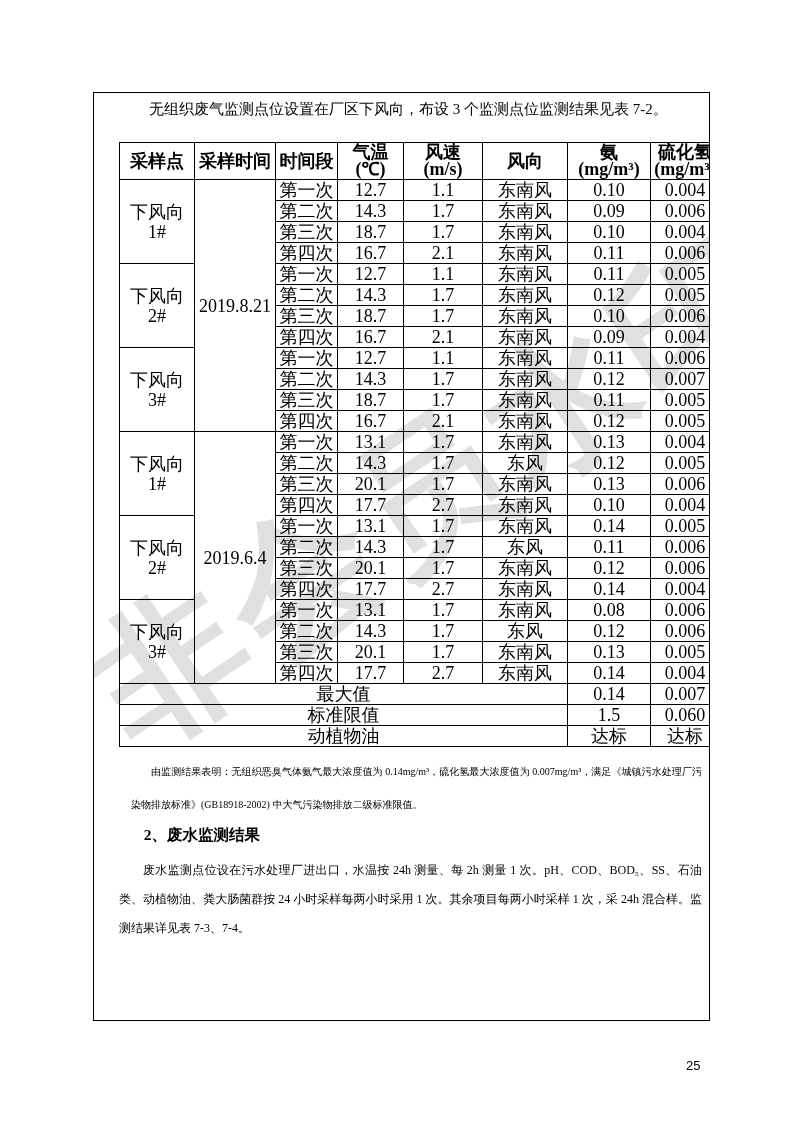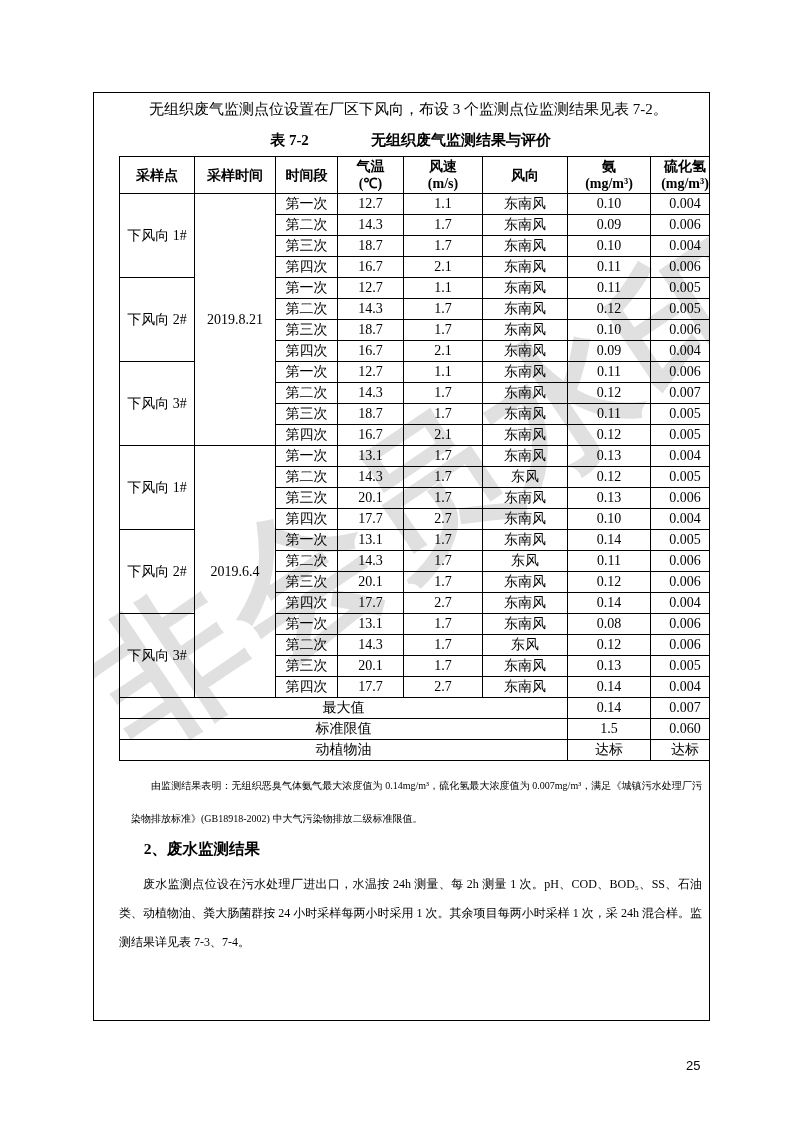--- a/index.html
+++ b/index.html
@@ -32,22 +32,22 @@
     margin:0; font-size:15px; line-height:26px;
     text-indent:2em;
   }
   .table-title {
     margin-top:7px; height:22px;
     display:flex; justify-content:center; align-items:center; gap:62px;
     font-weight:bold; font-size:15px;
   }
   table.monitor {
     border-collapse:collapse; table-layout:fixed;
-    width:600px; margin-top:5px;
-    font-size:14px;
+    width:600px; margin-top:20px;
+    font-size:18px;
   }
   table.monitor th, table.monitor td {
     border:1px solid #000; padding:0;
     text-align:center; vertical-align:middle;
     overflow:hidden;
   }
   table.monitor thead th { height:36px; line-height:17px; font-weight:bold; }
   table.monitor tbody td { height:20px; line-height:20px; }
   tr.bold td { font-weight:normal; }
   .conclusion {
@@ -69,24 +69,20 @@
 </style>
 </head>
 <body>
 
 <div class="border-box">
   <div class="watermark">非会员水印</div>
 
   <div class="layer">
     <p class="intro">无组织废气监测点位设置在厂区下风向，布设 3 个监测点位监测结果见表 7-2。</p>
 
-    <div class="table-title">
-      <span>表 7-2</span>
-      <span>无组织废气监测结果与评价</span>
-    </div>
 
     <table class="monitor">
       <colgroup>
         <col style="width:75px">
           <col style="width:81px">
           <col style="width:62px">
         <col style="width:66px">
           <col style="width:79px">
           <col style="width:85px">
         <col style="width:83px">

